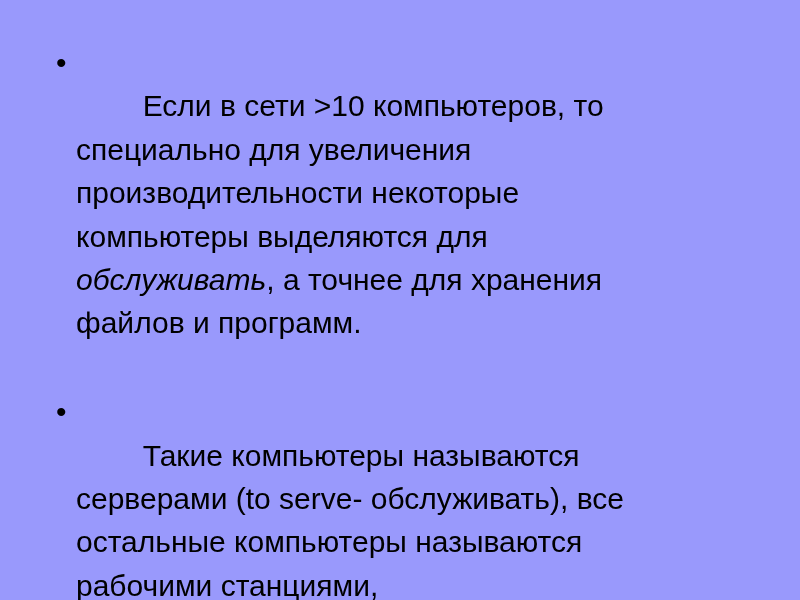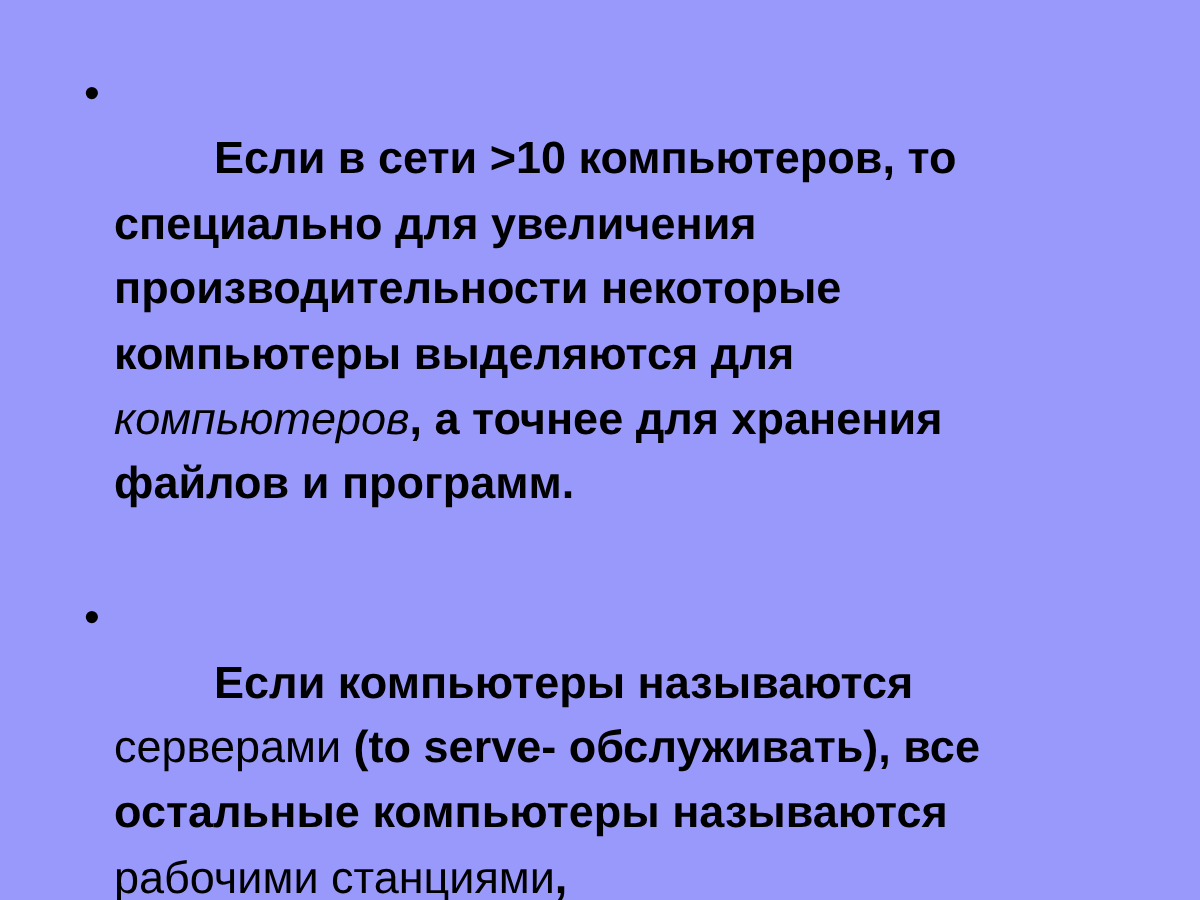--- a/index.html
+++ b/index.html
@@ -31,46 +31,46 @@
     margin-top: 2px;
   }
   .marker {
     flex: 0 0 20px;
     width: 20px;
   }
   .text {
     flex: 1 1 auto;
     white-space: pre-wrap;
   }
-  .seg.regular { font-style: normal; font-weight: bold; }
+  .seg.regular { font-style: normal; font-weight: normal; }
   .seg.italic  { font-style: italic; }
   .seg.bold    { font-weight: normal; }
 </style>
 </head>
 <body>
 
 <div class="slide">
   <div class="content">
 
     <div class="bullet-item">
       <span class="marker">•</span>
       <div class="text">
         <span class="seg regular">Если в сети &gt;10 компьютеров, то
 специально для увеличения
 производительности некоторые
 компьютеры выделяются для
-</span><span class="seg italic">компьютеров</span><span class="seg regular">, а точнее для хранения
+</span><span class="seg italic">обслуживать</span><span class="seg regular">, а точнее для хранения
 файлов и программ.</span>
       </div>
     </div>
 
     <div class="bullet-item">
       <span class="marker">•</span>
       <div class="text">
-        <span class="seg regular">Если компьютеры называются
+        <span class="seg regular">Такие компьютеры называются
 </span><span class="seg bold">серверами</span><span class="seg regular"> (to serve- обслуживать), все
 остальные компьютеры называются
 </span><span class="seg bold">рабочими станциями</span><span class="seg regular">,
 а сеть- называется </span>
       </div>
     </div>
 
   </div>
 </div>
 

